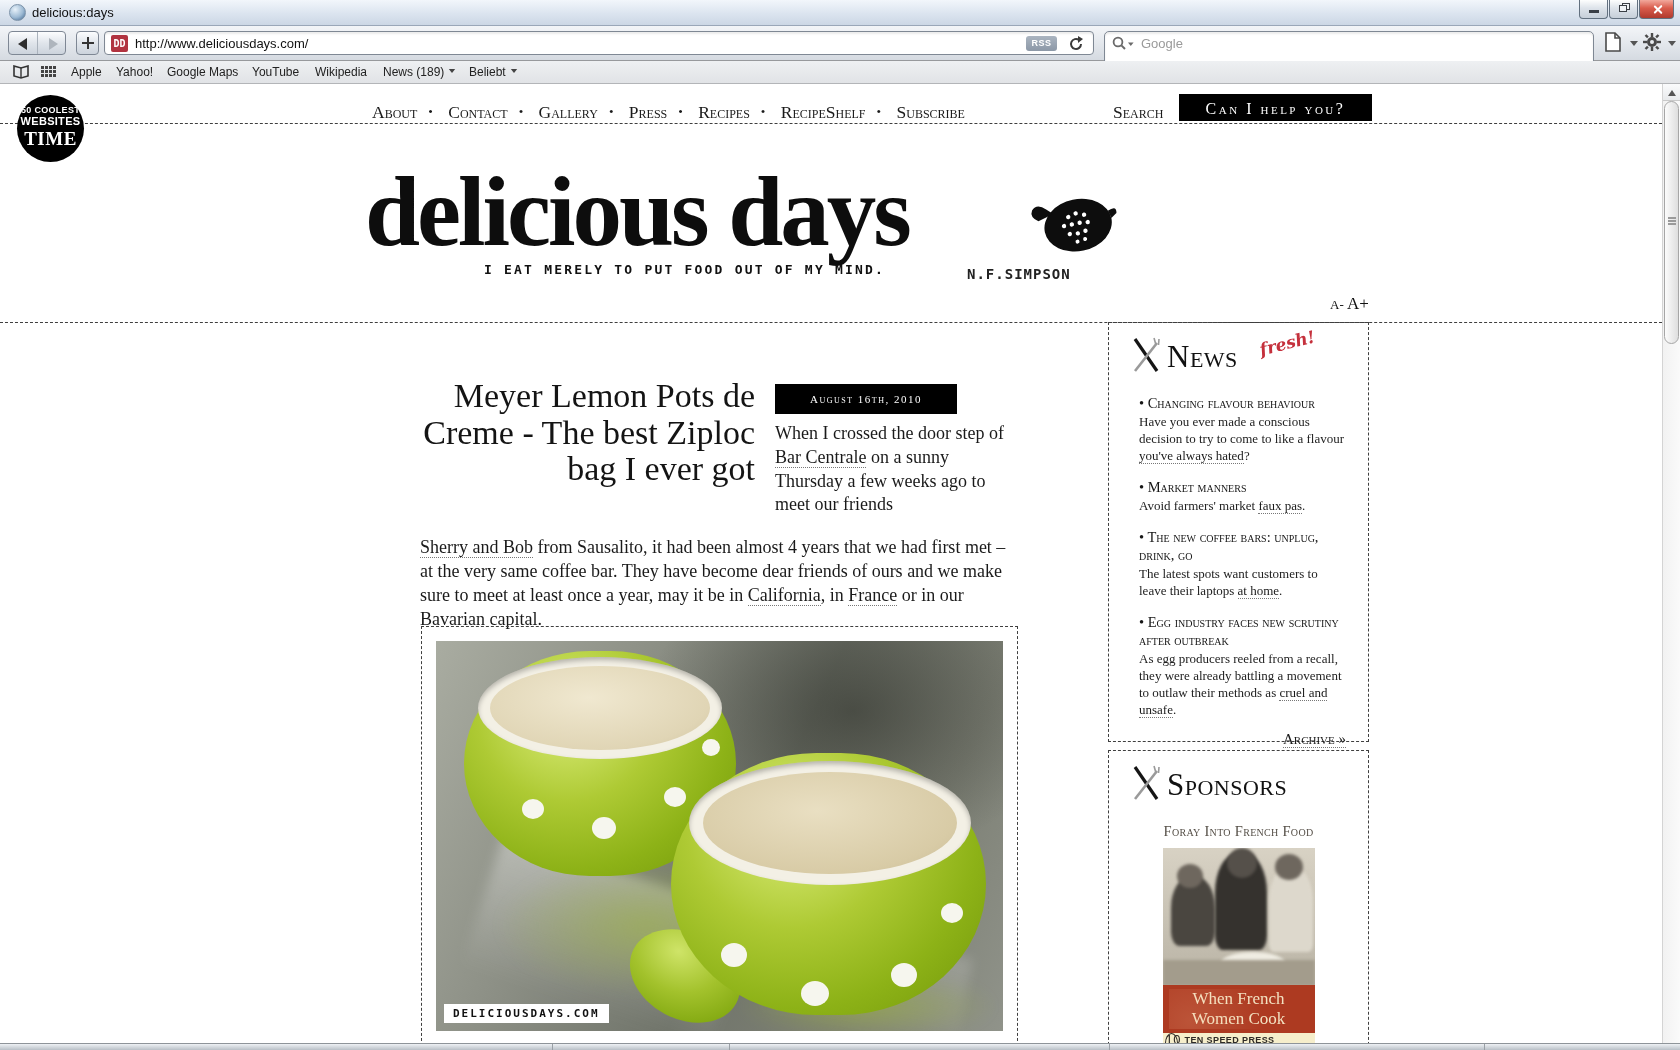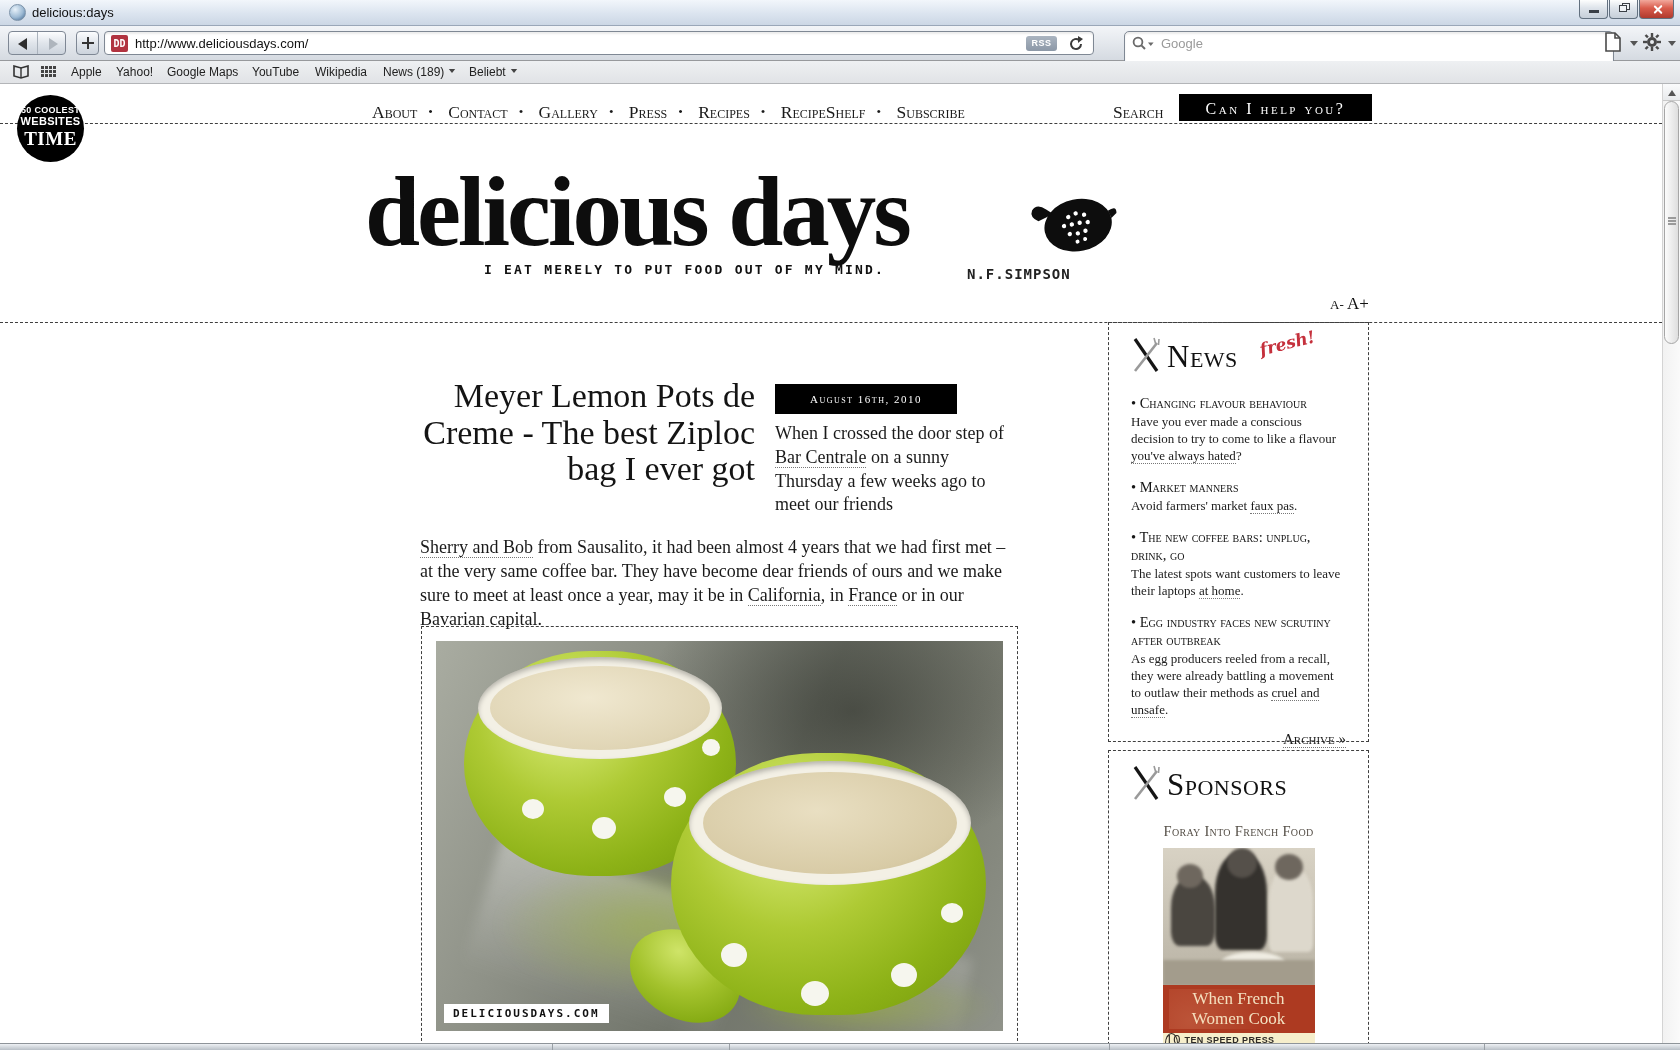--- a/index.html
+++ b/index.html
@@ -40,21 +40,21 @@
   .urlfield{position:absolute;left:104px;top:5px;width:990px;height:24px;background:#fff;
     border:1px solid #7f8894;border-radius:4px;box-shadow:inset 0 2px 2px rgba(0,0,0,.08);}
   .dd-favicon{position:absolute;left:6px;top:3px;width:17px;height:17px;background:#b13340;border-radius:2px;
     color:#fff;font-family:"DejaVu Sans Mono",monospace;font-weight:bold;font-size:10px;text-align:center;line-height:17px;}
   .url-input{position:absolute;left:28px;top:1px;width:850px;height:20px;border:none;background:transparent;
     font-size:13px;color:#111;font-family:"Liberation Sans",sans-serif;outline:none;}
   .rss-badge{position:absolute;right:36px;top:4px;width:31px;height:15px;border-radius:3px;
     background:linear-gradient(#aab4c0,#8c98a7);color:#fff;font-size:9px;font-weight:bold;text-align:center;line-height:15px;letter-spacing:.5px;}
   .refresh{position:absolute;right:8px;top:3px;width:18px;height:18px;}
   .searchfield{position:absolute;left:1104px;top:5px;width:490px;height:36px;background:#fff;
-    border:1px solid #7f8894;border-radius:5px;box-shadow:inset 0 2px 2px rgba(0,0,0,.08);margin-left:20px;}
+    border:1px solid #7f8894;border-radius:5px;box-shadow:inset 0 2px 2px rgba(0,0,0,.08);}
   .search-input{position:absolute;left:34px;top:1px;width:440px;height:20px;border:none;background:transparent;
     font-size:13px;color:#444;outline:none;font-family:"Liberation Sans",sans-serif;}
   .search-input::placeholder{color:#9a9a9a;opacity:1;}
   .mag{position:absolute;left:7px;top:4px;}
   .caret{display:inline-block;width:0;height:0;border:4px solid transparent;border-top:5px solid #555;vertical-align:middle;}
   .tool-ico{position:absolute;top:5px;width:34px;height:24px;}
   .tool-ico .caret{position:absolute;right:0;top:10px;}
 
   .bookmarksbar{position:absolute;left:0;top:61px;width:1680px;height:23px;
     background:linear-gradient(#eef0f2,#e1e3e6);border-bottom:1px solid #b3b5b8;font-size:12px;color:#222;}
@@ -118,21 +118,21 @@
     font-family:"DejaVu Sans Mono",monospace;font-size:11px;font-weight:bold;letter-spacing:2px;}
 
   
   .sidebox{position:absolute;left:1108px;width:261px;border:1px dashed #3f3f3f;padding:14px 22px;}
   .news-box{top:238px;height:420px;}
   .sponsors-box{top:666px;height:300px;}
   .side-head{position:relative;height:44px;}
   .side-title{position:absolute;left:36px;top:2px;font-variant:small-caps;font-size:31px;color:#111;letter-spacing:.5px;}
   .fresh{position:absolute;left:128px;top:-4px;color:#c5303c;font-size:17px;font-style:italic;font-weight:bold;
     transform:rotate(-14deg);font-family:"DejaVu Serif",serif;}
-  .news-item{margin-top:13px;}
+  .news-item{margin-top:13px;margin-left:8px;}
   .ni-title{font-variant:small-caps;font-size:14.5px;line-height:1.25;color:#151515;cursor:pointer;}
   .ni-body{font-size:13px;line-height:1.3;color:#222;margin-top:2px;}
   .archive{ text-align:right;margin-top:12px;font-variant:small-caps;font-size:15px;}
   .ad-title{text-align:center;font-variant:small-caps;font-size:14.5px;color:#554f47;margin-top:14px;letter-spacing:.3px;}
   .book{width:152px;margin:8px auto 0;cursor:pointer;}
   .book-photo{position:relative;width:152px;height:137px;overflow:hidden;
     background:linear-gradient(#d8d2c4,#b9b3a5);}
   .bp{position:absolute;filter:blur(1.5px);}
   .book-red{width:152px;height:48px;background:#ad3a21;color:#f3e2c2;text-align:center;
     font-size:17px;line-height:1.18;padding-top:4px;position:relative;}

